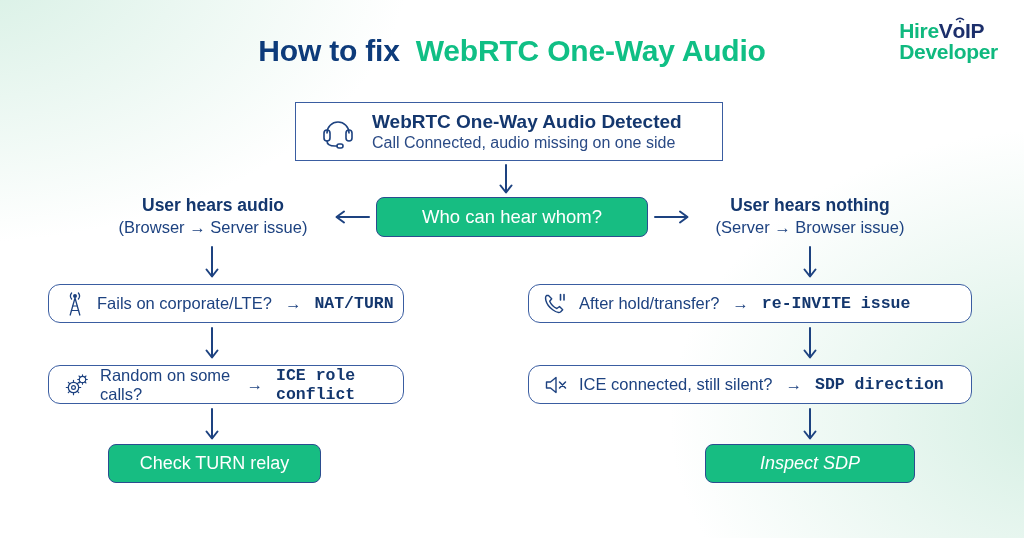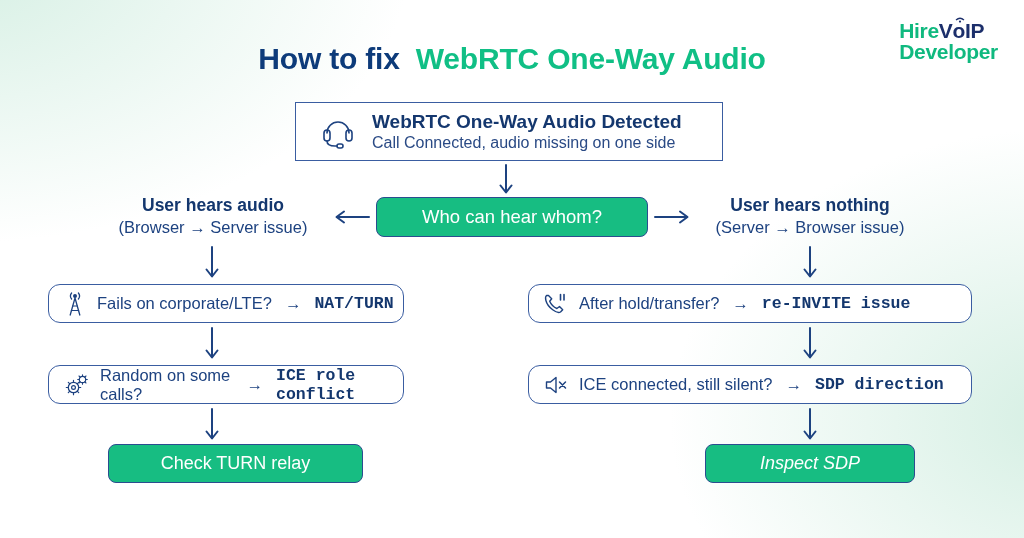--- a/index.html
+++ b/index.html
@@ -9,21 +9,21 @@
   .canvas {
     position:relative; width:1024px; height:538px; overflow:hidden;
     background:
       radial-gradient(820px 520px at -4% -8%, #d5efe3 0%, rgba(255,255,255,0) 55%),
       radial-gradient(760px 560px at 104% 78%, #d5efe3 0%, rgba(255,255,255,0) 52%),
       #ffffff;
   }
 
   
   .title {
-    position:absolute; top:42px; left:0; width:1024px;
+    position:absolute; top:34px; left:0; width:1024px;
     text-align:center; font-size:30px; font-weight:800; letter-spacing:-0.2px;
   }
   .title-navy { color:#0d3b7a; }
   .title-green { color:#10bf85; margin-left:8px; }
 
   .logo { position:absolute; top:20px; right:26px; line-height:21px; font-size:21px; font-weight:800; letter-spacing:-0.3px; }
   .lg-green { color:#10b97f; }
   .lg-navy { color:#1c2f6b; }
   .o-wifi { position:relative; display:inline-block; }
   .o-wifi .wifi-icon { position:absolute; left:1px; top:-4px; }
@@ -57,21 +57,21 @@
   .col-left { left:48px; width:356px; }
   .col-right { left:528px; width:444px; }
   .row1 { top:284px; }
   .row2 { top:365px; }
 
   .action {
     position:absolute; top:444px; height:39px;
     background:#17bd82; border:1.6px solid #2b4d8f; border-radius:8px;
     color:#ffffff; font-size:18px; display:flex; align-items:center; justify-content:center;
   }
-  .action-left { left:108px; width:255px; }
+  .action-left { left:108px; width:213px; }
   .action-right { left:705px; width:210px;font-style:italic; }
 
   .icon { display:inline-flex; align-items:center; justify-content:center; flex:0 0 auto; }
   .icon svg { stroke:#1d4280; fill:none; stroke-width:1.6; stroke-linecap:round; stroke-linejoin:round; }
 
   .arrow { position:absolute; }
   .arrow svg { stroke:#1d4280; fill:none; stroke-width:2; stroke-linecap:round; stroke-linejoin:round; display:block; }
 </style>
 </head>
 <body>

